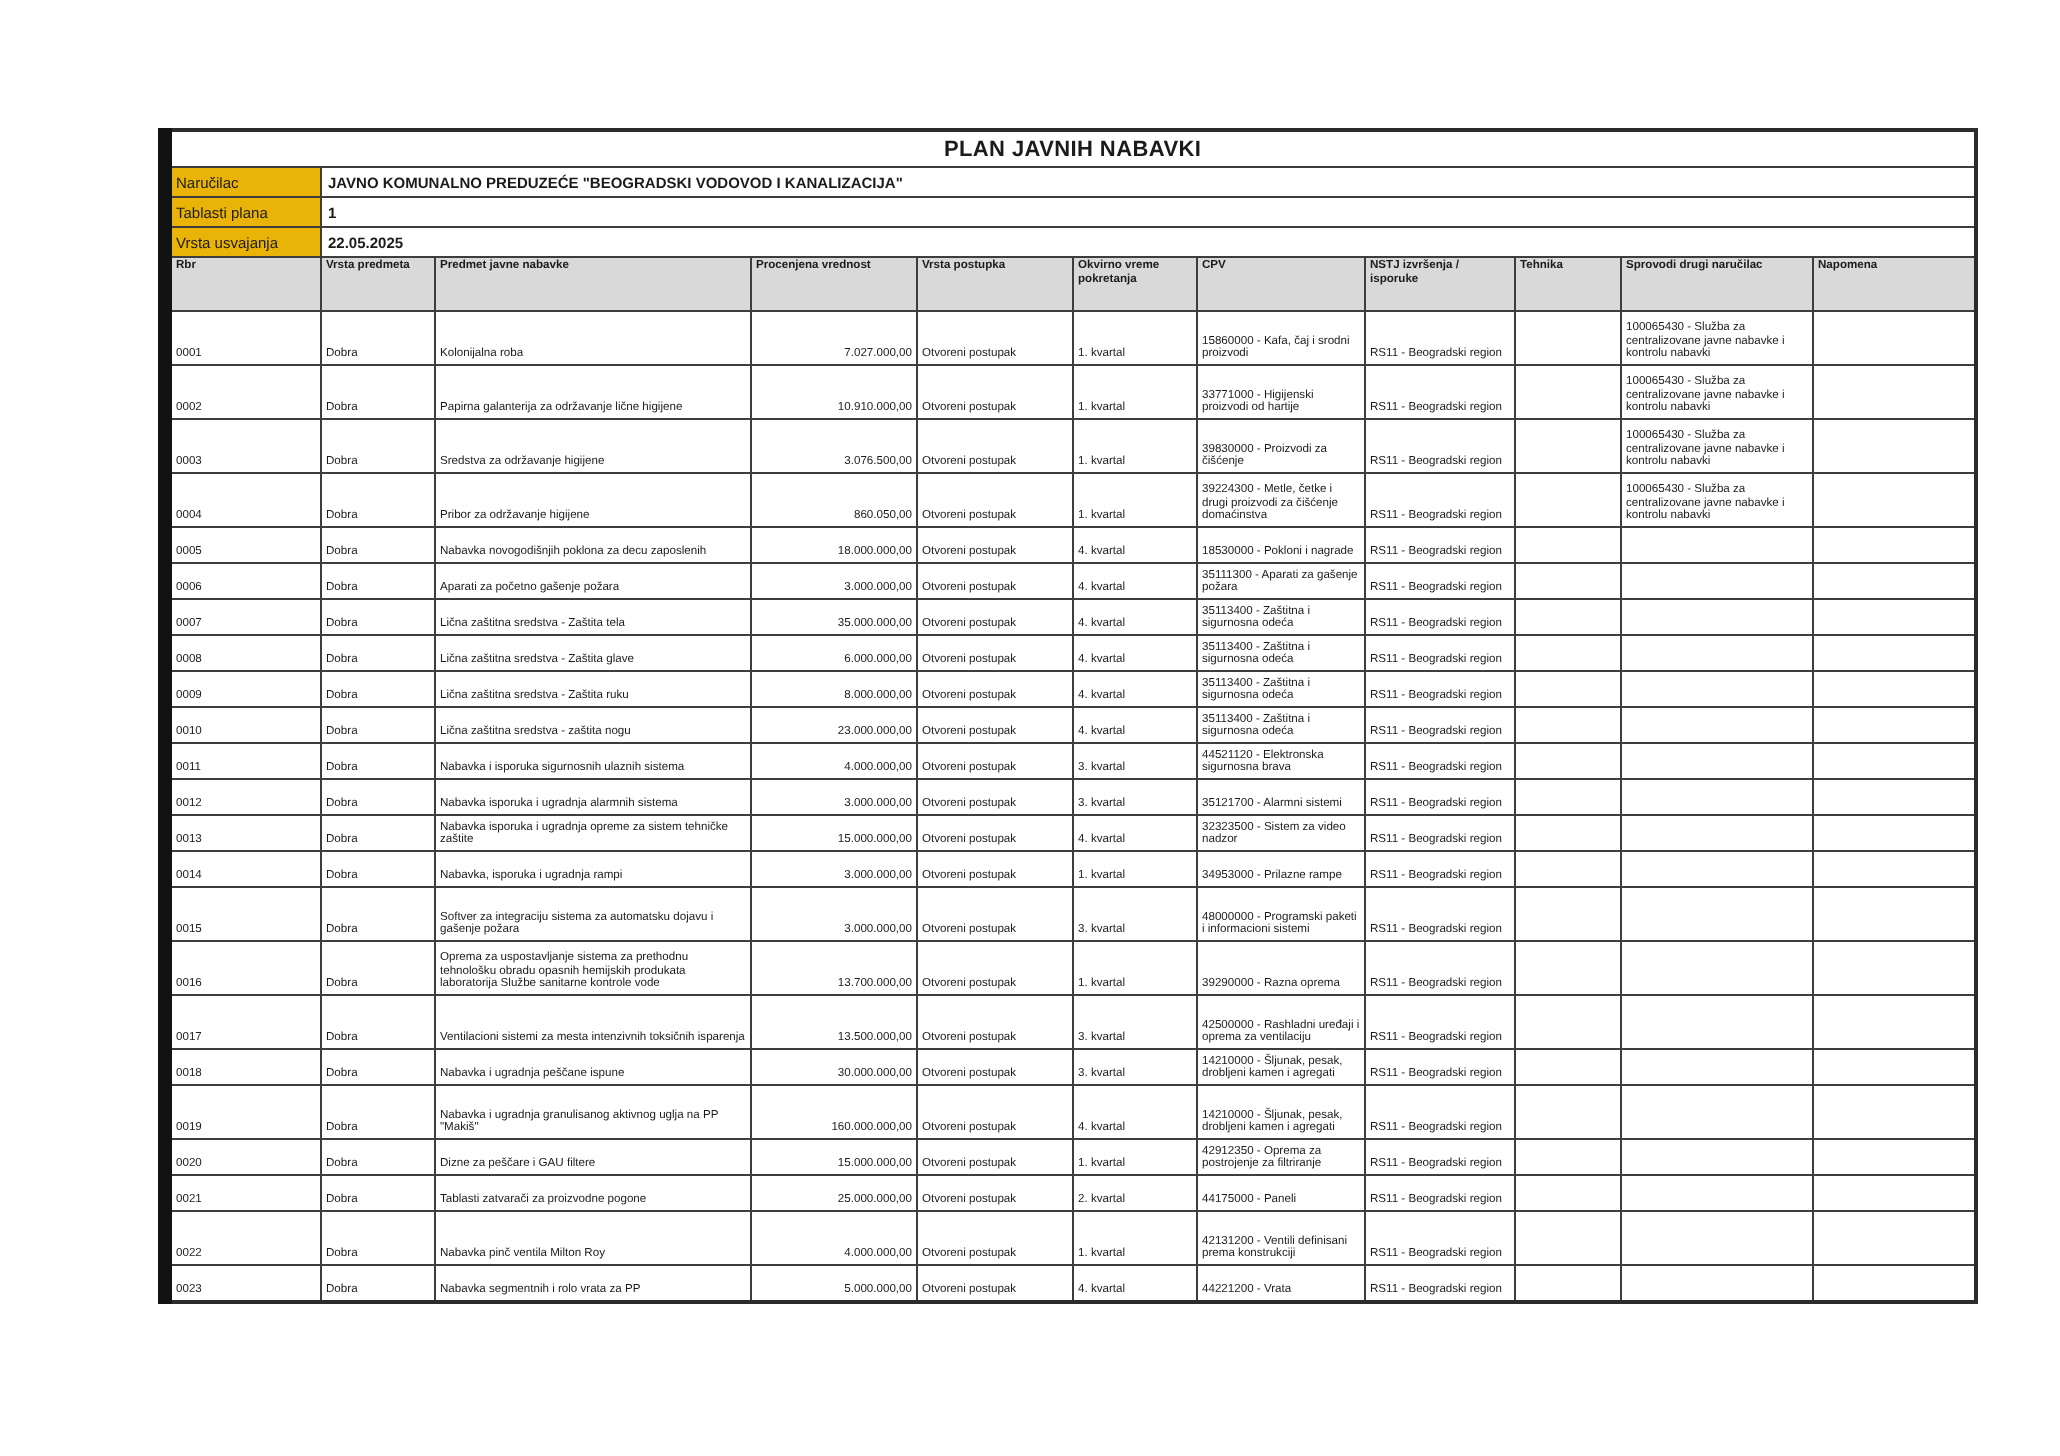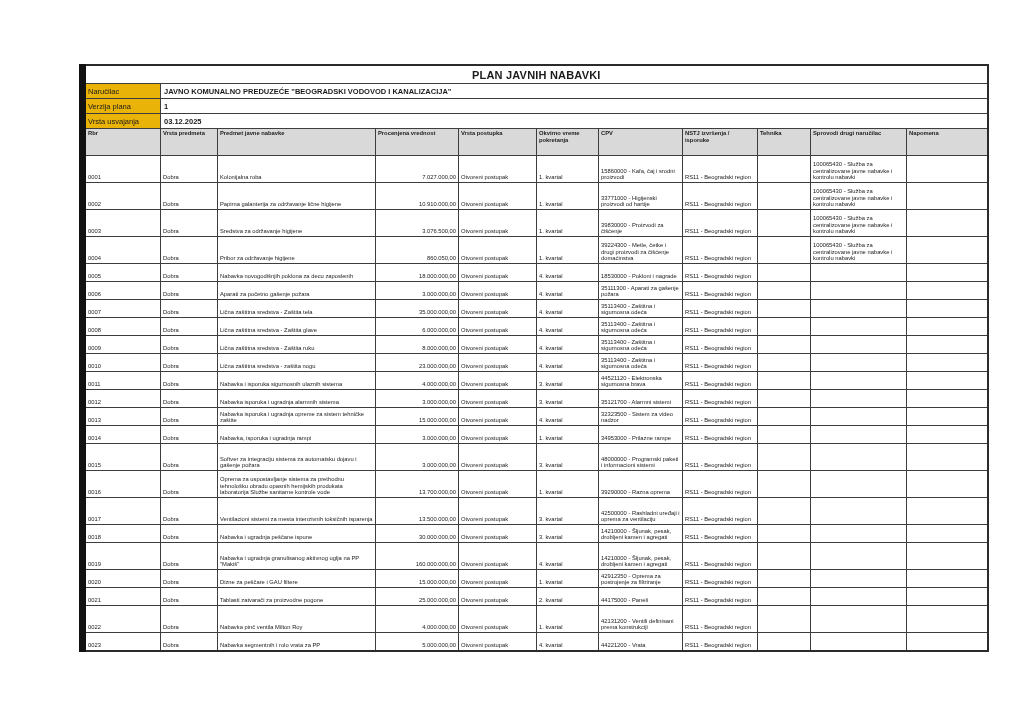--- a/index.html
+++ b/index.html
@@ -50,26 +50,26 @@
     </colgroup>
     <tbody>
       <tr>
         <td class="title-cell" colspan="11">PLAN JAVNIH NABAVKI</td>
       </tr>
       <tr>
         <td class="meta-label">Naručilac</td>
         <td class="meta-value" colspan="10">JAVNO KOMUNALNO PREDUZEĆE "BEOGRADSKI VODOVOD I KANALIZACIJA"</td>
       </tr>
       <tr>
-        <td class="meta-label">Verzija plana</td>
+        <td class="meta-label">Tablasti plana</td>
         <td class="meta-value" colspan="10">1</td>
       </tr>
       <tr>
         <td class="meta-label">Vrsta usvajanja</td>
-        <td class="meta-value" colspan="10">03.12.2025</td>
+        <td class="meta-value" colspan="10">22.05.2025</td>
       </tr>
       <tr id="header-row">
           <th class="colhead">Rbr</th>
           <th class="colhead">Vrsta predmeta</th>
           <th class="colhead">Predmet javne nabavke</th>
           <th class="colhead">Procenjena vrednost</th>
           <th class="colhead">Vrsta postupka</th>
           <th class="colhead">Okvirno vreme pokretanja</th>
           <th class="colhead">CPV</th>
           <th class="colhead">NSTJ izvršenja / isporuke</th>

